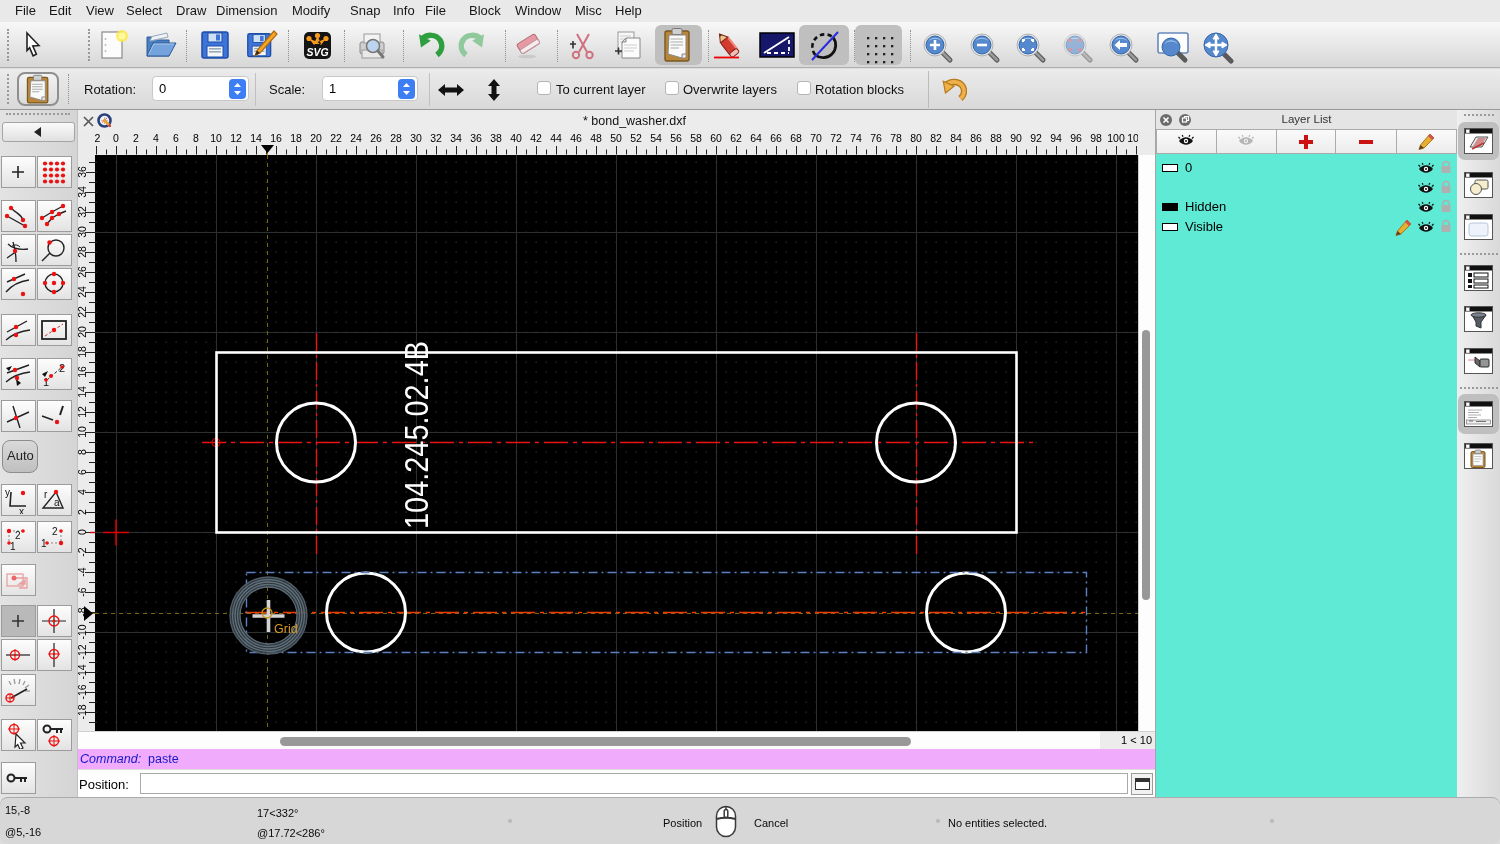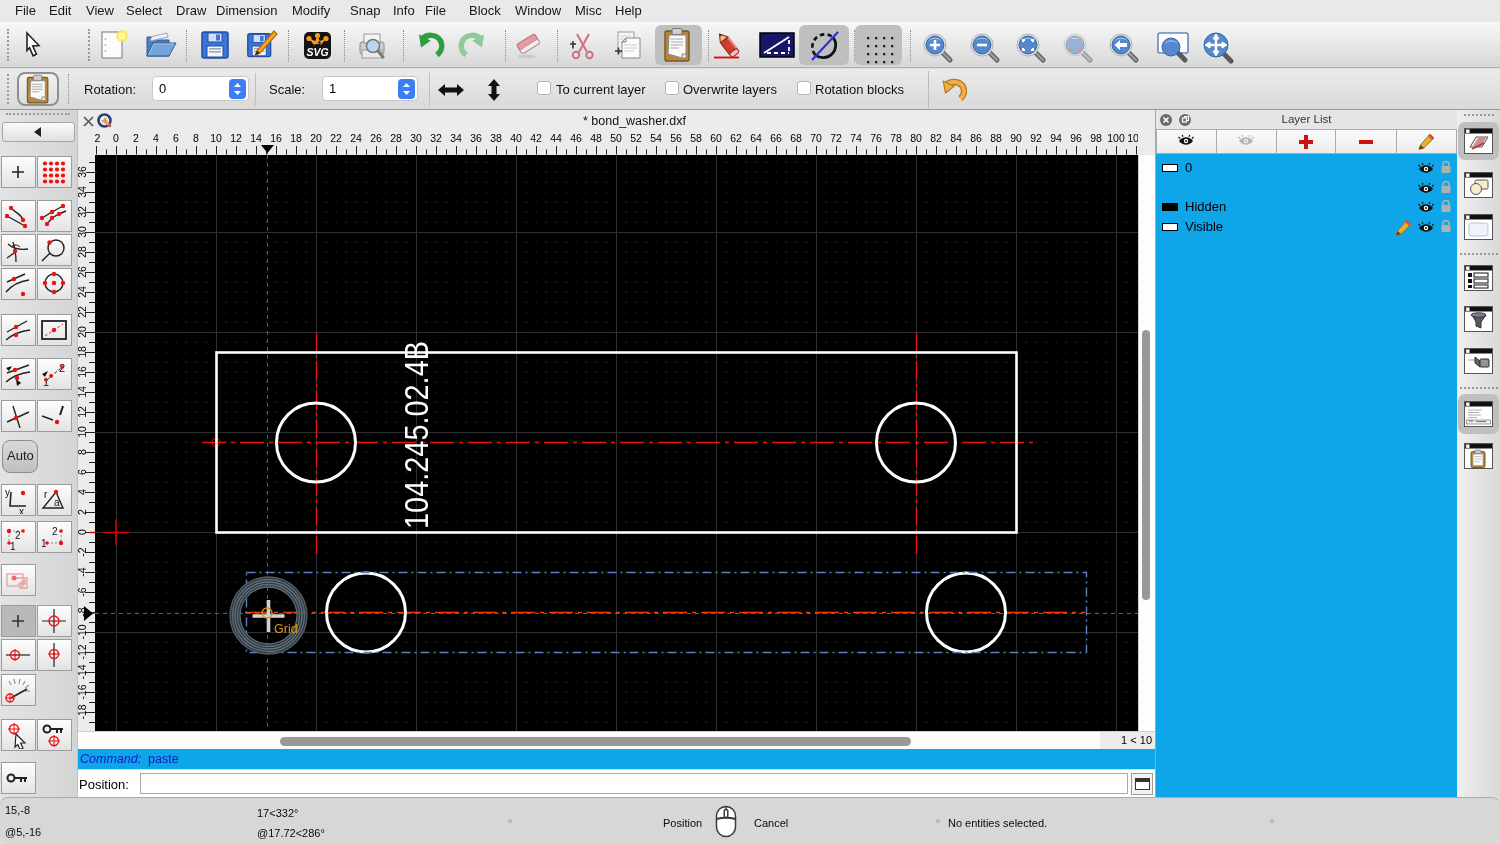--- a/index.html
+++ b/index.html
@@ -25,24 +25,24 @@
 .tbtn{position:absolute;width:35px;height:32px;background:linear-gradient(#fdfdfd,#e3e3e3);border:1px solid #9c9c9c;}
 .tbtn.dark{background:#b9b9b9;}
 
 #tabbar{position:absolute;left:78px;top:110px;width:1077px;height:21px;background:#ececec;}
 #rulertop{position:absolute;left:78px;top:131px;width:1077px;height:24px;background:#ebebeb;overflow:hidden;}
 #rulerleft{position:absolute;left:78px;top:155px;width:17px;height:576px;background:#ebebeb;overflow:hidden;}
 #canvas{position:absolute;left:95px;top:155px;width:1043px;height:576px;background:#000;}
 #vscroll{position:absolute;left:1138px;top:155px;width:17px;height:577px;background:#fdfdfd;border-left:1px solid #d0d0d0;}
 #hscroll{position:absolute;left:78px;top:731px;width:1022px;height:18px;background:#fdfdfd;border-top:1px solid #d0d0d0;}
 #cornerlbl{position:absolute;left:1100px;top:731px;width:55px;height:18px;background:#ececec;border-top:1px solid #d0d0d0;font-size:11px;color:#000;text-align:right;padding:2px 3px 0 0;}
-#cmdline{position:absolute;left:78px;top:749px;width:1077px;height:21px;background:#0ea5e9;border-bottom:1px solid #dcdcdc;padding-left:12px;}
+#cmdline{position:absolute;left:78px;top:749px;width:1077px;height:21px;background:#f0abfc;border-bottom:1px solid #dcdcdc;padding-left:12px;}
 #posrow{position:absolute;left:78px;top:770px;width:1077px;height:27px;background:#fff;}
 
-#layerpanel{position:absolute;left:1155px;top:110px;width:302px;height:687px;background:#0ea5e9;border-left:1px solid #a5a5a5;}
+#layerpanel{position:absolute;left:1155px;top:110px;width:302px;height:687px;background:#5eead4;border-left:1px solid #a5a5a5;}
 #lptitle{position:absolute;left:0;top:0;width:301px;height:19px;background:#e5e5e5;}
 .lpbtn{position:absolute;top:19px;width:60px;height:25px;background:linear-gradient(#fafafa,#ececec);border:1px solid #ababab;}
 .lrow{position:absolute;left:0;width:301px;height:20px;}
 .swatch{position:absolute;left:6px;top:6px;width:16px;height:8px;border:1.5px solid #000;}
 .lname{position:absolute;left:29px;top:2px;font-size:13px;color:#000;}
 
 #righttools{position:absolute;left:1457px;top:110px;width:43px;height:687px;background:linear-gradient(90deg,#efefef,#d9d9d9);}
 
 #statusbar{position:absolute;left:0;top:797px;width:1500px;height:47px;background:#d7d7d7;border-top:1px solid #ababab;border-radius:8px;}
 #statusbar .s{position:absolute;font-size:11px;color:#0a0a0a;}

